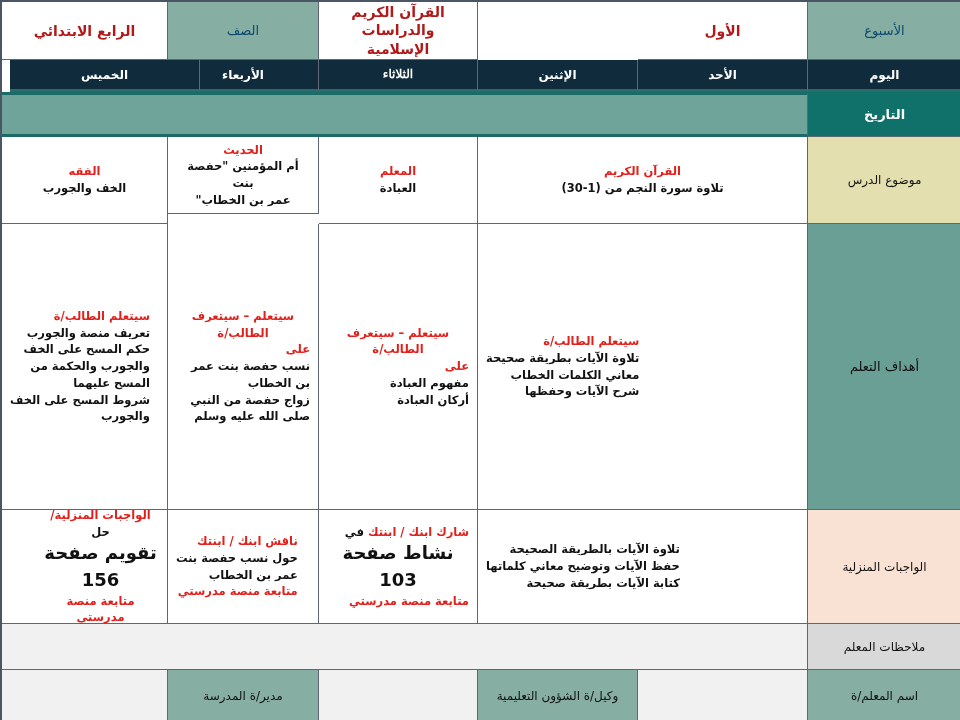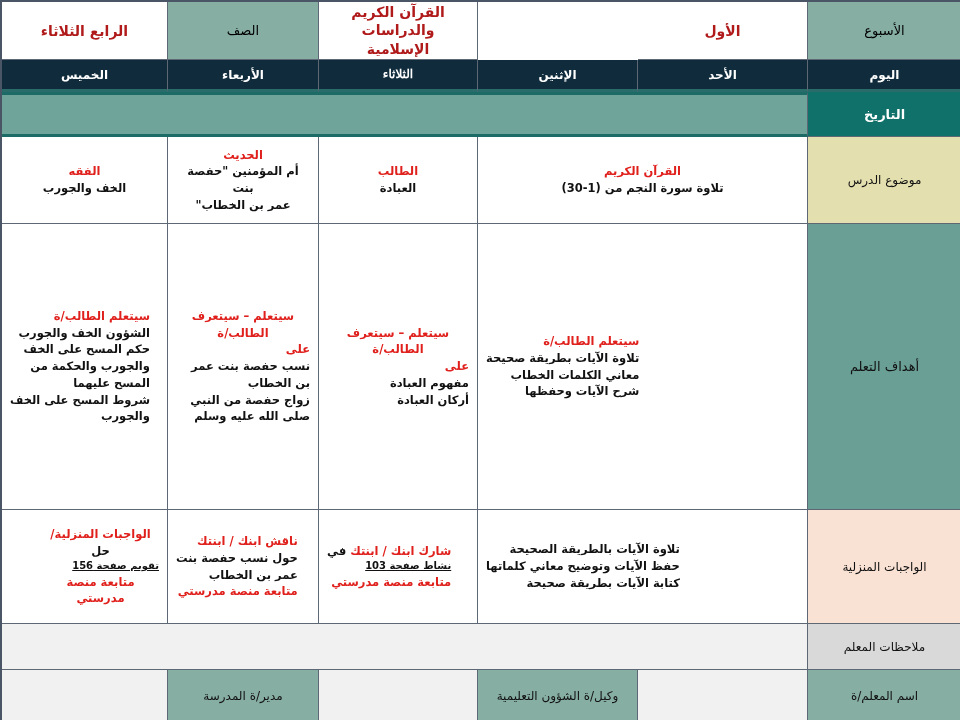--- a/index.html
+++ b/index.html
@@ -10,74 +10,74 @@
   .sheet {
     position: absolute; left: 0; top: 0; width: 960px; height: 720px;
     border: 2px solid #4a5566; box-sizing: border-box;
   }
   .cell {
     position: absolute; box-sizing: border-box;
     display: flex; align-items: center; justify-content: center;
     text-align: center; direction: rtl;
     border-right: 1px solid #5e6875; border-bottom: 1px solid #5e6875;
   }
-  .lbl-teal { background: #86aea3; color: #000000; font-size: 13px; }
+  .lbl-teal { background: #86aea3; color: #0c4a6e; font-size: 13px; }
   .val-white { background: #ffffff; color: #b01a1a; font-weight: bold; font-size: 14px; }
   .day { background: #0f2b3c; color: #ffffff; font-weight: bold; font-size: 12px; border-bottom: 3px solid #2a6c6a; }
   .date-label { background: #10706a; color: #ffffff; font-weight: bold; font-size: 13px; }
   .date-bar { background: #6ea499; border-top: 3px solid #1d6b67; border-bottom: 3px solid #1d6b67; }
   .topic-label { background: #e3dfae; color: #111; font-size: 12px; }
   .obj-label { background: #6a9f96; color: #111; font-size: 13px; }
   .hw-label { background: #f9e1d4; color: #111; font-size: 12px; }
   .notes-label { background: #d9d9d9; color: #111; font-size: 12px; }
   .notes-area { background: #f1f1f1; }
   .sig-label { background: #86aea3; color: #111; font-size: 12px; }
   .sig-blank { background: #f1f1f1; }
   .body-cell { background: #ffffff; color: #111; font-size: 11.5px; line-height: 1.45; padding: 4px 8px; font-weight: bold; }
   .body-cell.right { justify-content: flex-end; }
   .red { color: #e0201c; }
   .stack { display: flex; flex-direction: column; align-items: center; }
   .stack.r { align-items: flex-start; text-align: center; }
-  .big { font-size: 10px; text-decoration: underline; }
+  .big { font-size: 18px; }
 </style>
 </head>
 <body>
 
 <div class="sheet">
 
   <div class="cell lbl-teal" style="left:806px;top:0;width:154px;height:58px;">الأسبوع</div>
   <div class="cell val-white" style="left:636px;top:0;width:170px;height:58px;">الأول</div>
   <div class="cell val-white" style="left:317px;top:0;width:159px;height:58px;padding:0 22px;line-height:1.3;">القرآن الكريم والدراسات الإسلامية</div>
   <div class="cell lbl-teal" style="left:166px;top:0;width:151px;height:58px;">الصف</div>
-  <div class="cell val-white" style="left:0;top:0;width:166px;height:58px;">الرابع الثلاثاء</div>
+  <div class="cell val-white" style="left:0;top:0;width:166px;height:58px;">الرابع الابتدائي</div>
 
   <div class="cell day" style="left:806px;top:58px;width:154px;height:32px;">اليوم</div>
   <div class="cell day" style="left:636px;top:58px;width:170px;height:32px;">الأحد</div>
   <div class="cell day" style="left:476px;top:58px;width:160px;height:32px;">الإثنين</div>
   <div class="cell day" style="left:317px;top:58px;width:159px;height:32px;font-family:Liberation Serif, serif;">الثلاثاء</div>
   <div class="cell day" style="left:166px;top:58px;width:151px;height:32px;">الأربعاء</div>
-  <div class="cell day" style="left:0;top:58px;width:166px;height:32px;">الخميس</div>
+  <div class="cell day" style="left:8px;top:58px;width:190px;height:32px;">الخميس</div>
 
   <div class="cell date-label" style="left:806px;top:90px;width:154px;height:45px;">التاريخ</div>
   <div class="cell date-bar" style="left:0;top:90px;width:806px;height:45px;"></div>
 
   <div class="cell topic-label" style="left:806px;top:135px;width:154px;height:87px;">موضوع الدرس</div>
   <div class="cell body-cell" style="left:476px;top:135px;width:330px;height:87px;">
     <div class="stack">
       <span class="red">القرآن الكريم</span>
       <span>تلاوة سورة النجم من (1-30)</span>
     </div>
   </div>
   <div class="cell body-cell" style="left:317px;top:135px;width:159px;height:87px;">
     <div class="stack">
-      <span class="red">الطالب</span>
+      <span class="red">المعلم</span>
       <span>العبادة</span>
     </div>
   </div>
-  <div class="cell body-cell" style="left:166px;top:135px;width:151px;height:87px;">
+  <div class="cell body-cell" style="left:166px;top:135px;width:151px;height:77px;">
     <div class="stack">
       <span class="red">الحديث</span>
       <span>أم المؤمنين "حفصة بنت</span>
       <span>عمر بن الخطاب"</span>
     </div>
   </div>
   <div class="cell body-cell" style="left:0;top:135px;width:166px;height:87px;justify-content:center;">
     <div class="stack">
       <span class="red">الفقه</span>
       <span>الخف والجورب</span>
@@ -107,21 +107,21 @@
       <span class="red">على</span>
       <span>نسب حفصة بنت عمر</span>
       <span>بن الخطاب</span>
       <span>زواج حفصة من النبي</span>
       <span>صلى الله عليه وسلم</span>
     </div>
   </div>
   <div class="cell body-cell right" style="left:0;top:222px;width:166px;height:286px;">
     <div class="stack r">
       <span class="red">سيتعلم الطالب/ة</span>
-      <span>الشؤون الخف والجورب</span>
+      <span>تعريف منصة والجورب</span>
       <span>حكم المسح على الخف</span>
       <span>والجورب والحكمة من</span>
       <span>المسح عليهما</span>
       <span>شروط المسح على الخف</span>
       <span>والجورب</span>
     </div>
   </div>
 
   <div class="cell hw-label" style="left:806px;top:508px;width:154px;height:114px;">الواجبات المنزلية</div>
   <div class="cell body-cell right" style="left:476px;top:508px;width:330px;height:114px;padding-right:76px;">

